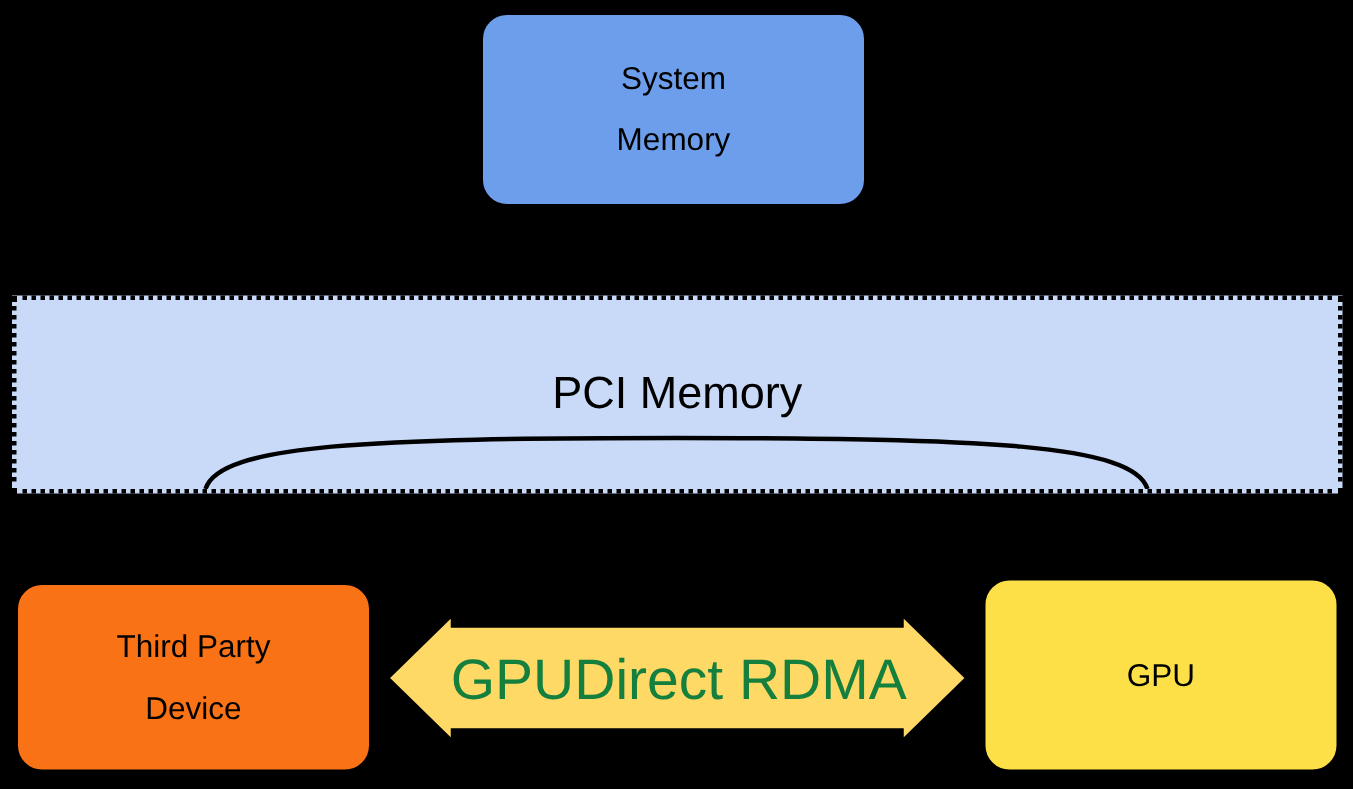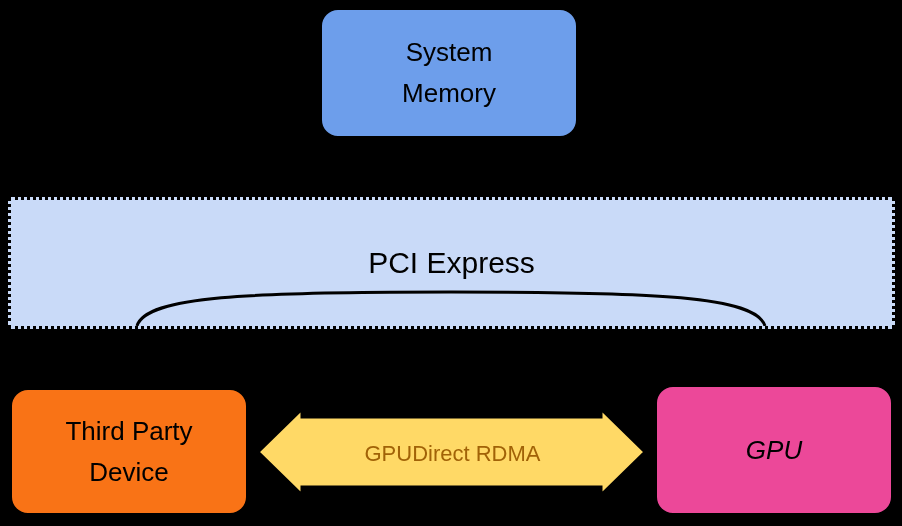--- a/index.html
+++ b/index.html
@@ -14,21 +14,21 @@
   .node {
     position: absolute;
     display: flex;
     align-items: center;
     justify-content: center;
     border: 2px solid #000000;
     border-radius: 18px;
     box-sizing: border-box;
   }
   .node-label {
-    font-size: 26px;
+    font-size: 21px;
     line-height: 41px;
     color: #000000;
     text-align: center;
     white-space: pre-line;
   }
   .node-sysmem {
     left: 320px; top: 8px;
     width: 258px; height: 130px;
     background: #6d9eeb;
   }
@@ -57,57 +57,56 @@
     z-index: 1;
   }
   .node-thirdparty {
     left: 10px; top: 388px;
     width: 238px; height: 127px;
     background: #f97316;
   }
   .node-gpu {
     left: 655px; top: 385px;
     width: 238px; height: 130px;
-    background: #ec4899;
-    font-style: italic;
+    background: #fde047;
   }
   .arrow-svg {
     position: absolute;
     left: 255px; top: 404px;
     width: 395px; height: 100px;
     z-index: 2;
   }
   .arrow-label {
     position: absolute;
     left: 255px; top: 404px;
     width: 395px; height: 100px;
     display: flex;
     align-items: center;
     justify-content: center;
     z-index: 3;
-    font-size: 22px;
-    color: #a16207;
+    font-size: 38px;
+    color: #15803d;
     text-align: right;
   }
 </style>
 </head>
 <body>
 
 <div class="canvas">
 
   <div class="node node-sysmem">
     <span class="node-label">System
 Memory</span>
   </div>
 
   <div class="band">
     <svg class="arc-svg" viewBox="0 0 881 126" preserveAspectRatio="none">
       <path d="M126,126 C135,96 237,92 440,92 C643,92 745,96 754,126" fill="none" stroke="#000000" stroke-width="3"></path>
     </svg>
-    <span class="band-label">PCI Express</span>
+    <span class="band-label">PCI Memory</span>
   </div>
 
   <div class="node node-thirdparty">
     <span class="node-label">Third Party
 Device</span>
   </div>
 
   <div class="node node-gpu">
     <span class="node-label">GPU</span>
   </div>

